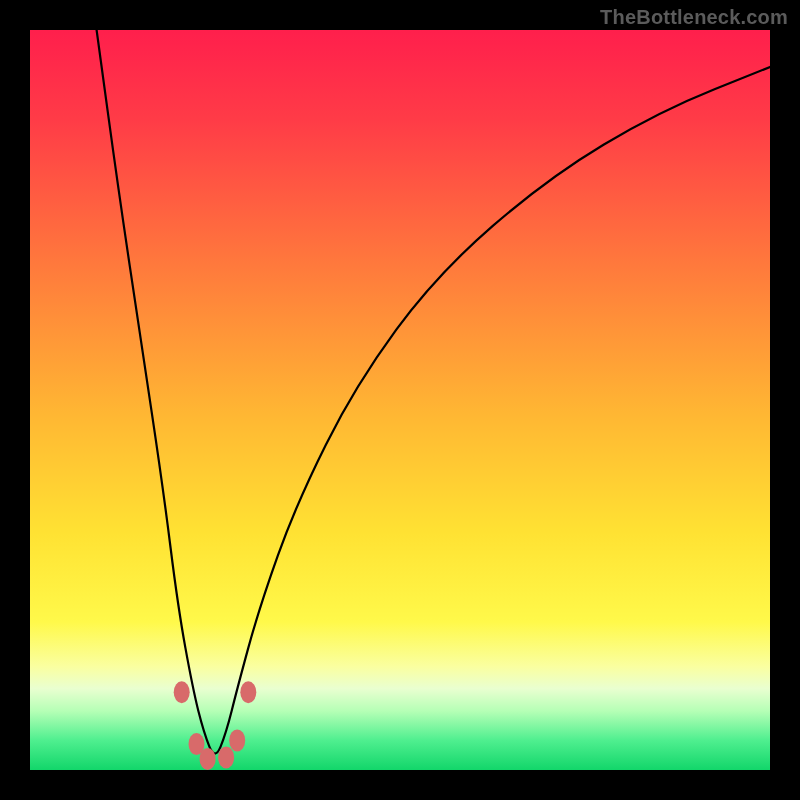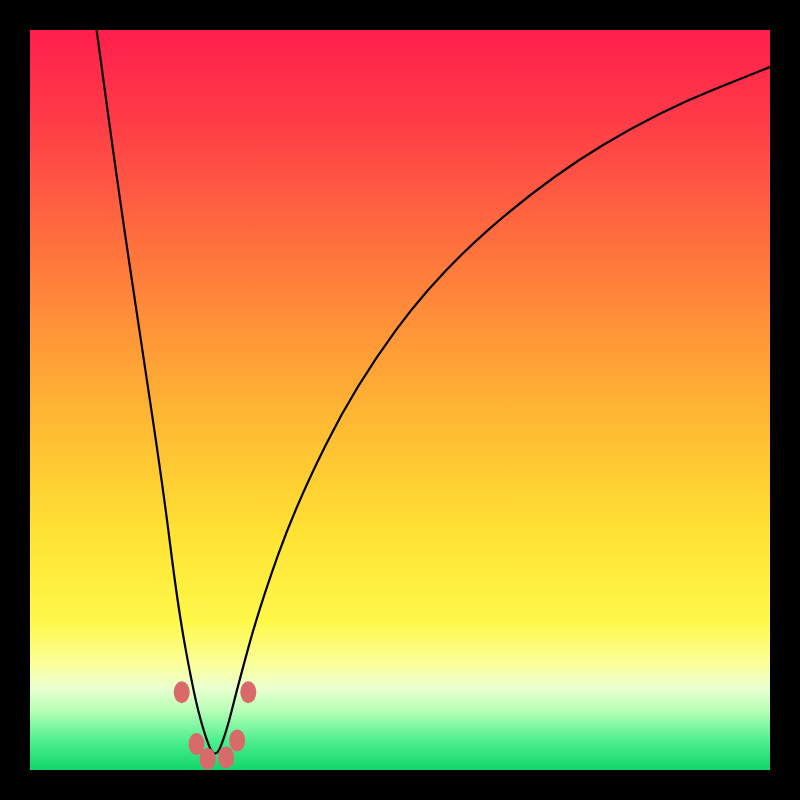--- a/index.html
+++ b/index.html
@@ -78,13 +78,14 @@
           <ellipse cx="151.7" cy="662.3" rx="8" ry="11" fill="#d86a6a" stroke="#c25a5a" stroke-width="0"></ellipse>
           <ellipse cx="166.5" cy="714.1" rx="8" ry="11" fill="#d86a6a" stroke="#c25a5a" stroke-width="0"></ellipse>
           <ellipse cx="177.6" cy="728.9" rx="8" ry="11" fill="#d86a6a" stroke="#c25a5a" stroke-width="0"></ellipse>
           <ellipse cx="196.1" cy="727.4" rx="8" ry="11" fill="#d86a6a" stroke="#c25a5a" stroke-width="0"></ellipse>
           <ellipse cx="207.2" cy="710.4" rx="8" ry="11" fill="#d86a6a" stroke="#c25a5a" stroke-width="0"></ellipse>
           <ellipse cx="218.3" cy="662.3" rx="8" ry="11" fill="#d86a6a" stroke="#c25a5a" stroke-width="0"></ellipse>
         </g>
     </svg>
   </div>
 
+  <div class="watermark">TheBottleneck.com</div>
 </div>
 
 </body></html>

